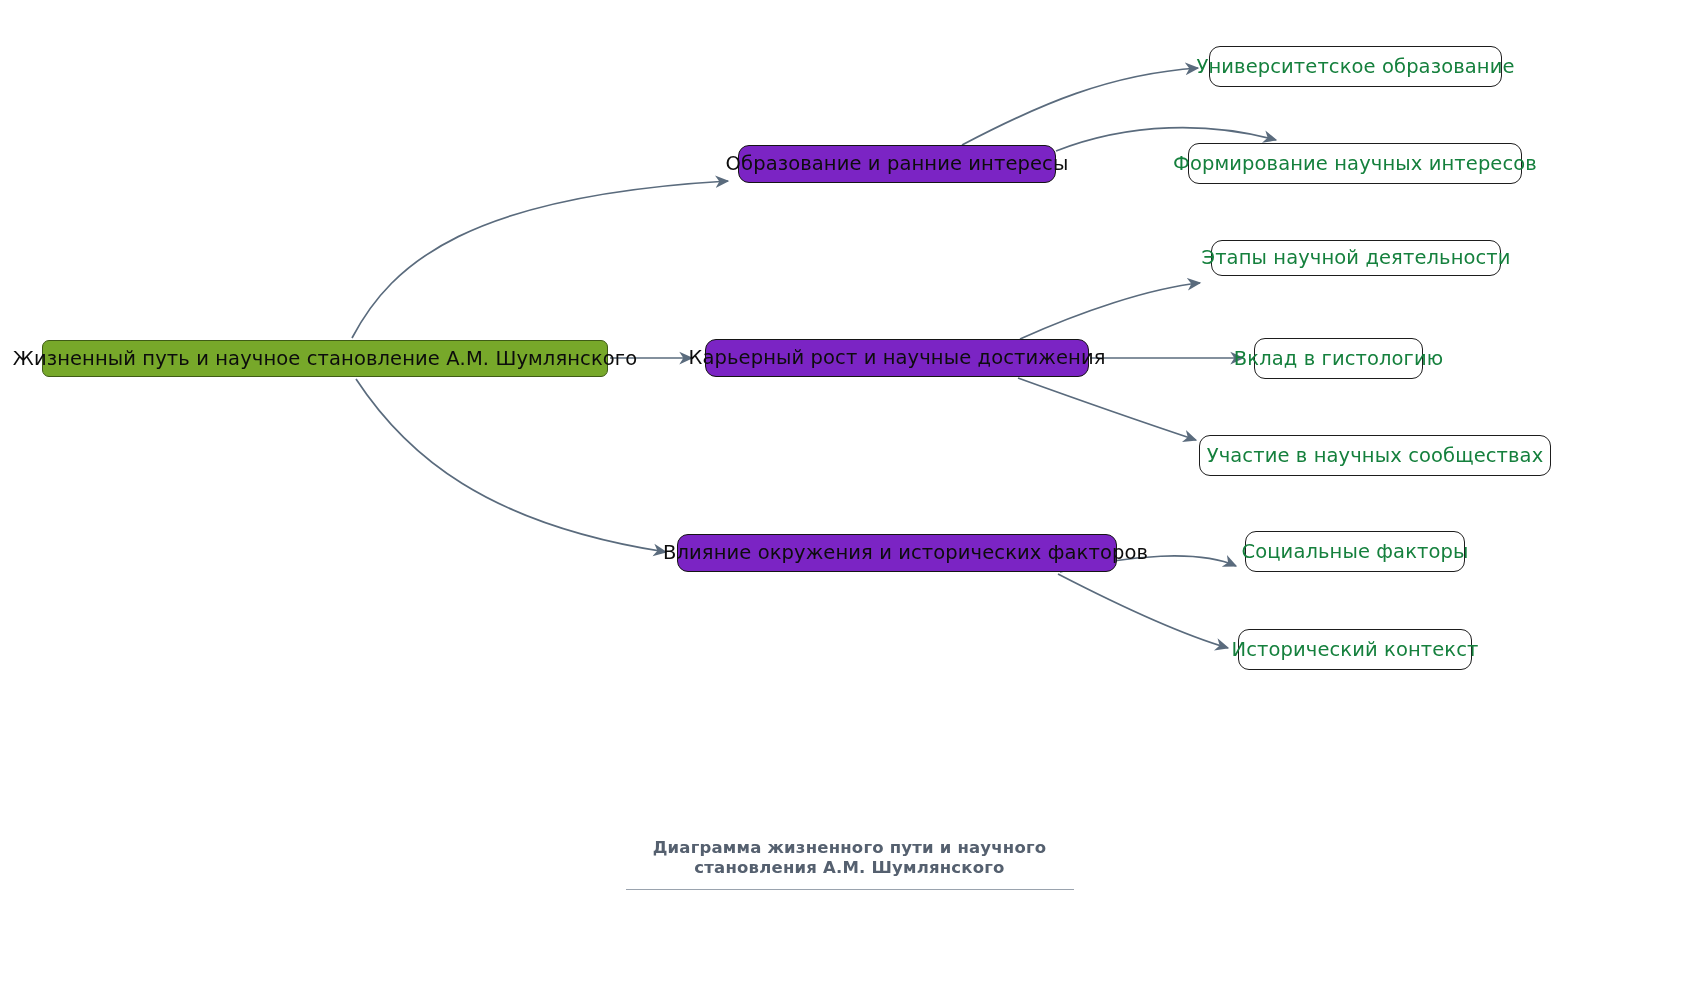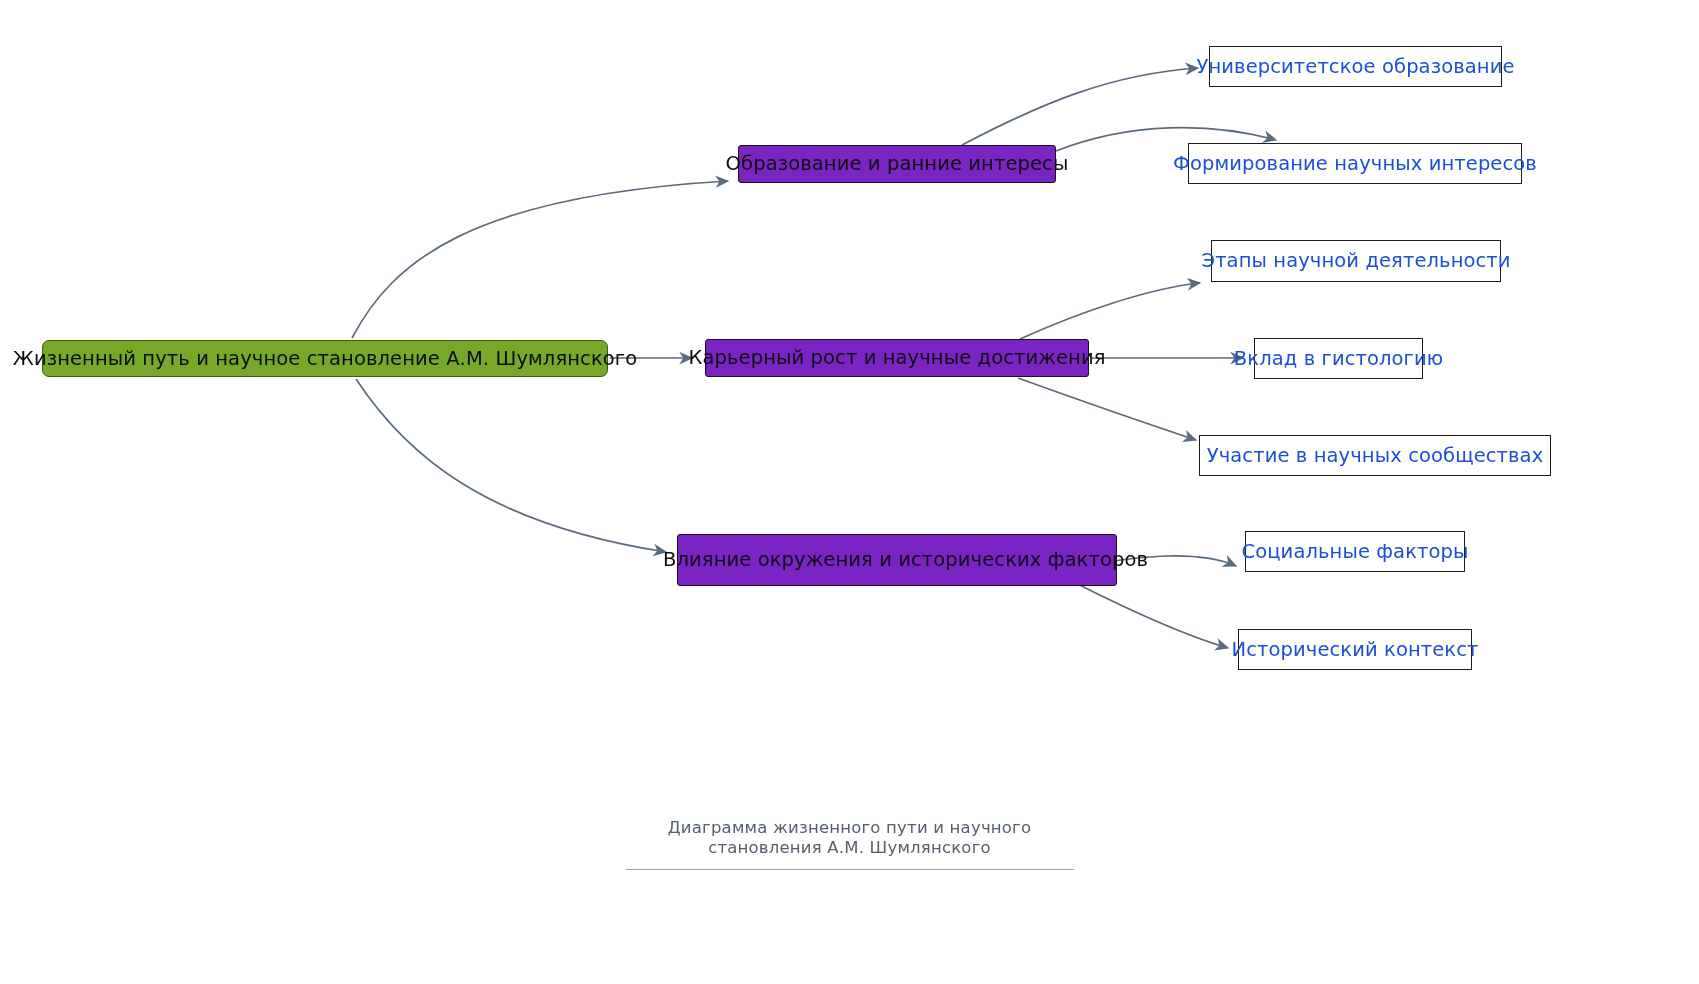--- a/index.html
+++ b/index.html
@@ -45,40 +45,41 @@
     background: #77a82a;
     border-color: #3f5c16;
     border-width: 1.6px;
     color: #0c0c0c;
     border-radius: 7px;
   }
   .node.branch {
     background: #7b24c4;
     border-color: #141414;
     color: #0d0d0d;
-    border-radius: 3px;
+    border-radius: 11px;
   }
   .node.leaf {
     background: #ffffff;
     border-color: #1d1d1d;
-    color: #1d4ed8;
-    border-radius: 0;
+    color: #15803d;
+    border-radius: 11px;
   }
   #footer {
     position: absolute;
     left: 0;
     width: 1699px;
     text-align: center;
   }
   #footer-title {
     font-size: 16.5px;
-    font-weight: normal;
+    font-weight: bold;
     color: #55606f;
     line-height: 1.22;
     letter-spacing: 0.2px;
+    margin-top: 20px;
   }
   #footer-rule {
     width: 448px;
     height: 0;
     margin: 11px auto 0 auto;
     border-top: 1.3px solid #9aa3ae;
   }
   #footer-copy {
     margin-top: 19px;
     font-size: 19px;
@@ -124,31 +125,31 @@
   <div class="node leaf" style="left:1209px; top:46px; width:293px; height:41px;">
     <span>Университетское образование</span>
   </div>
   <div class="node leaf" style="left:1188px; top:143px; width:334px; height:41px;">
     <span>Формирование научных интересов</span>
   </div>
 
   <div class="node branch" style="left:705px; top:339px; width:384px; height:38px;">
     <span>Карьерный рост и научные достижения</span>
   </div>
-  <div class="node leaf" style="left:1211px; top:240px; width:290px; height:42px;">
+  <div class="node leaf" style="left:1211px; top:240px; width:290px; height:36px;">
     <span>Этапы научной деятельности</span>
   </div>
   <div class="node leaf" style="left:1254px; top:338px; width:169px; height:41px;">
     <span>Вклад в гистологию</span>
   </div>
   <div class="node leaf" style="left:1199px; top:435px; width:352px; height:41px;">
     <span>Участие в научных сообществах</span>
   </div>
 
-  <div class="node branch" style="left:677px; top:534px; width:440px; height:52px;padding-left:31px;">
+  <div class="node branch" style="left:677px; top:534px; width:440px; height:38px;padding-left:31px;">
     <span>Влияние окружения и исторических факторов</span>
   </div>
   <div class="node leaf" style="left:1245px; top:531px; width:220px; height:41px;">
     <span>Социальные факторы</span>
   </div>
   <div class="node leaf" style="left:1238px; top:629px; width:234px; height:41px;">
     <span>Исторический контекст</span>
   </div>
 
   <div id="footer" style="top:818px;">

